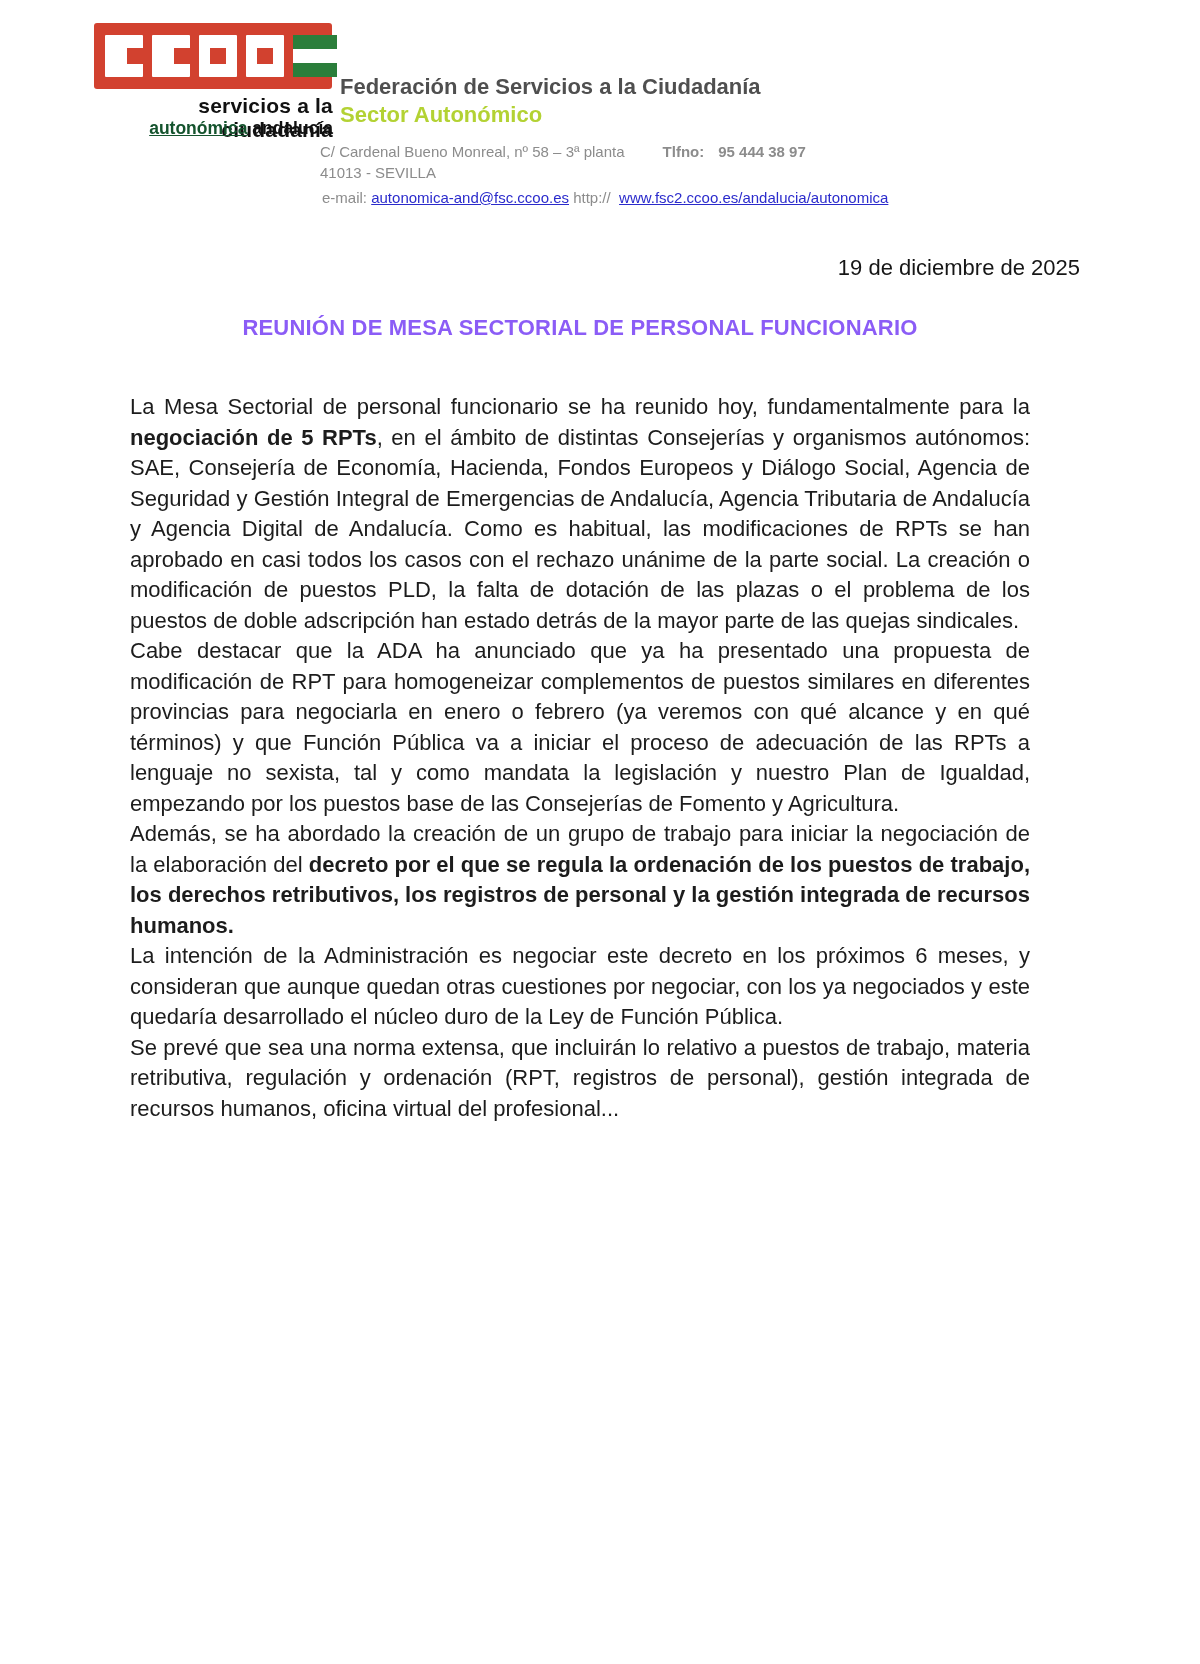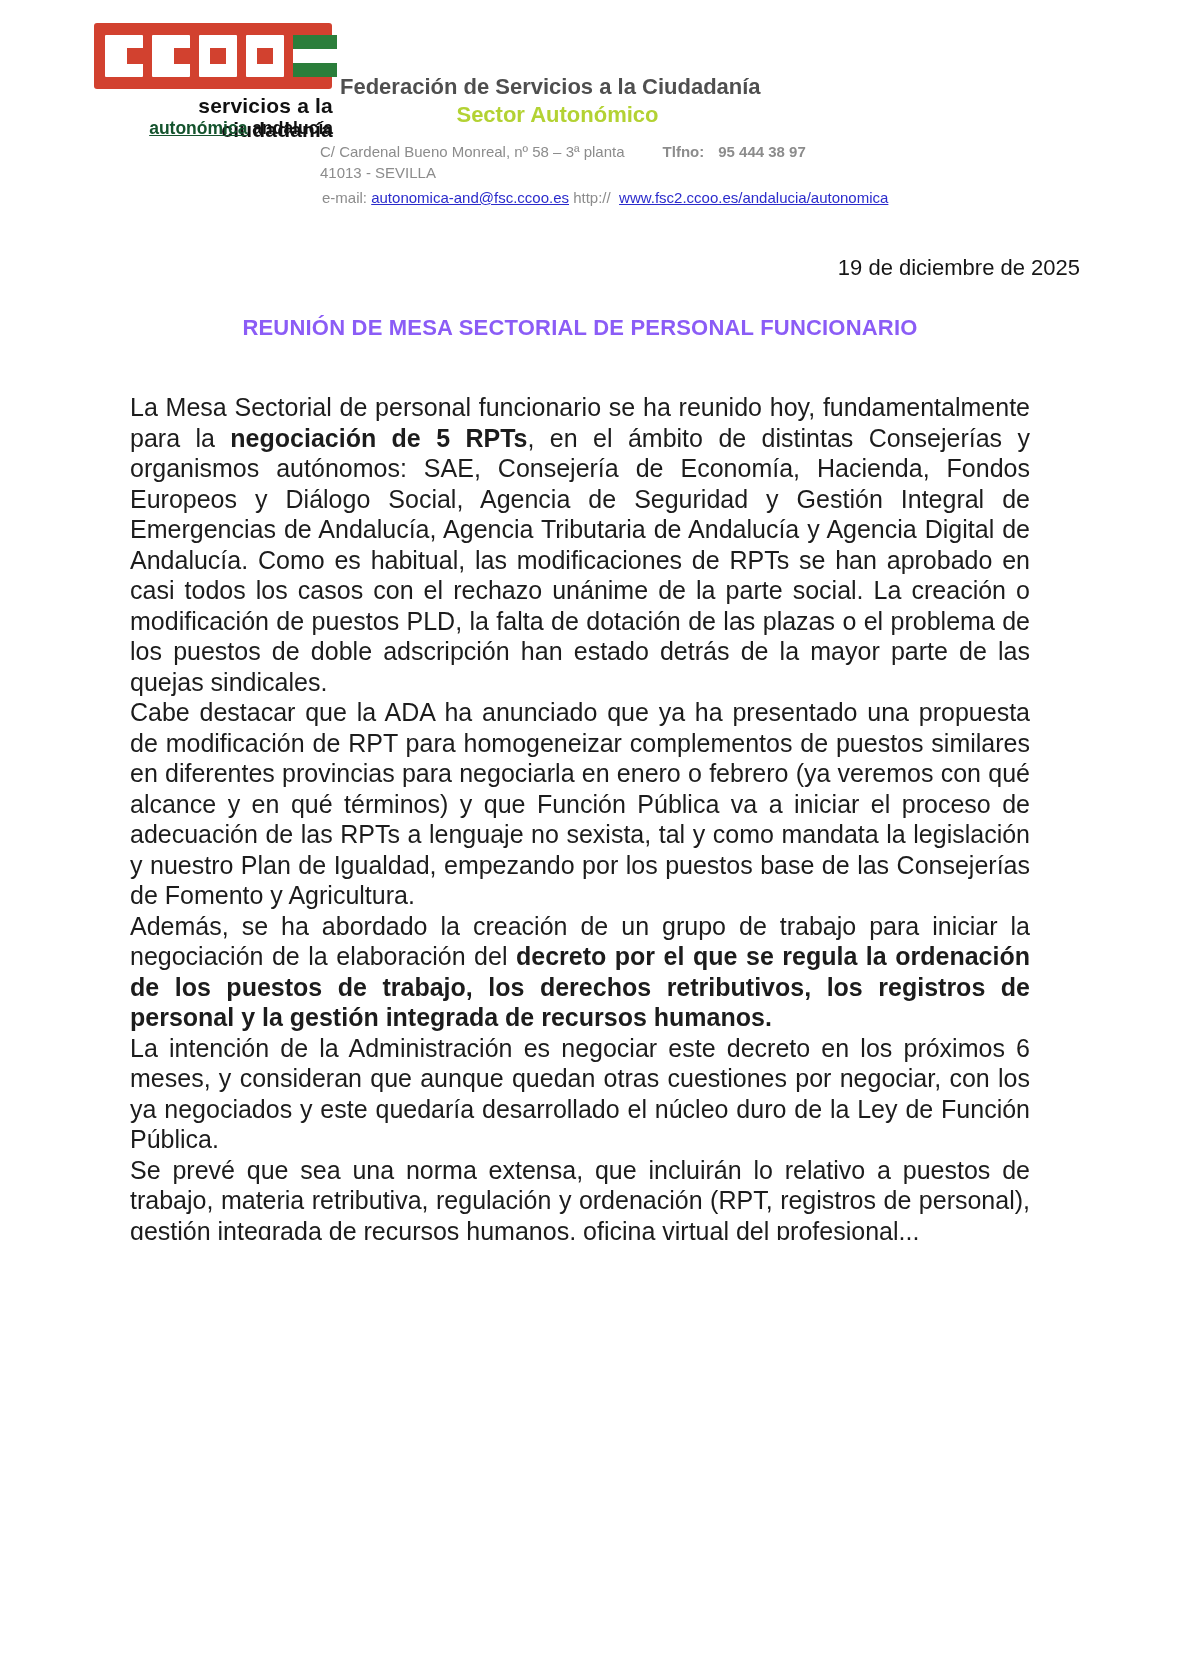--- a/index.html
+++ b/index.html
@@ -42,42 +42,42 @@
   }
   .logo-sub2 .lite{color:#14532d;text-decoration:underline;}
   .logo-sub2 .dark{color:#111;}
 
   
   .fed-title{
     position:absolute;left:340px;top:74px;width:435px;
     font-size:22px;font-weight:bold;color:var(--fed-gray);
   }
   .sector-title{
-    position:absolute;left:340px;top:102px;width:435px;text-align:center;
+    position:absolute;left:340px;top:102px;width:435px;text-align:left;
     font-size:22px;font-weight:bold;color:var(--sector-green);
   }
   .contact{position:absolute;left:320px;top:141px;width:640px;font-size:15px;color:var(--header-gray);}
   .contact .row{height:21px;line-height:21px;white-space:nowrap;}
   .contact .phone{font-weight:bold;margin-left:38px;}
   .contact .phone-num{margin-left:14px;}
   .contact a,.contact .link{color:var(--link-blue);text-decoration:underline;cursor:pointer;}
   .contact .row.email-row{margin-top:4px;margin-left:2px;}
 
   
   .doc-date{
     position:absolute;left:130px;top:255px;width:950px;text-align:right;
     font-size:22px;color:#161616;
   }
   .doc-title{
     position:absolute;left:130px;top:315px;width:900px;text-align:center;
     font-size:22px;font-weight:bold;color:#8b5cf6;letter-spacing:0.2px;margin:0;
   }
   .doc-body{
     position:absolute;left:130px;top:392px;width:900px;
-    font-size:25px;line-height:30.5px;color:var(--body-ink);
+    font-size:22px;line-height:30.5px;color:var(--body-ink);
   }
   .body-para{margin:0;text-align:justify;}
 
   
   .lppd{position:absolute;left:855px;top:1440px;width:300px;height:200px;}
   .crescent{position:absolute;left:70px;top:50px;width:136px;height:136px;border-radius:50%;
     background:linear-gradient(315deg,#e8963０ 0%,#ef9f35 0%,#f4bc6c 45%,#fbe4bf 72%,#ffffff 100%);}
   .crescent::after{content:'';position:absolute;left:13px;top:2px;width:123px;height:126px;border-radius:50%;
     background:radial-gradient(circle at 60% 35%,#ffffff 52%,#fdf3e0 74%,#f7d9a6 100%);}
   .tile{position:absolute;width:17px;height:17px;}

